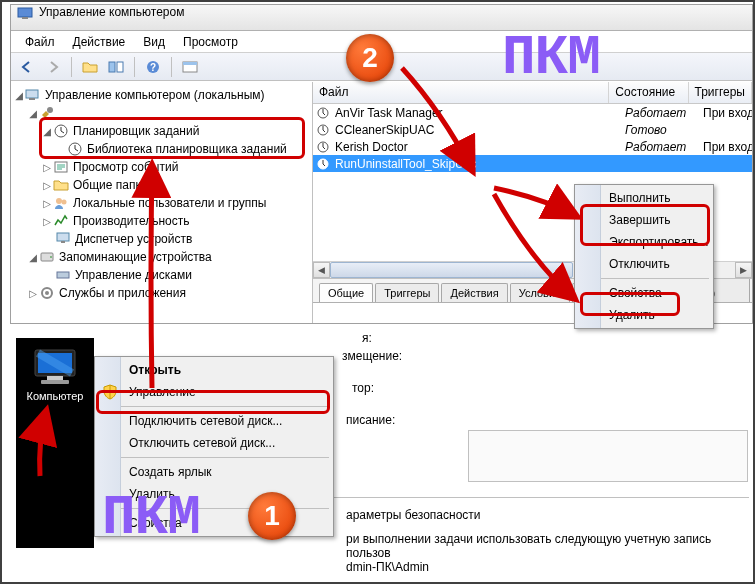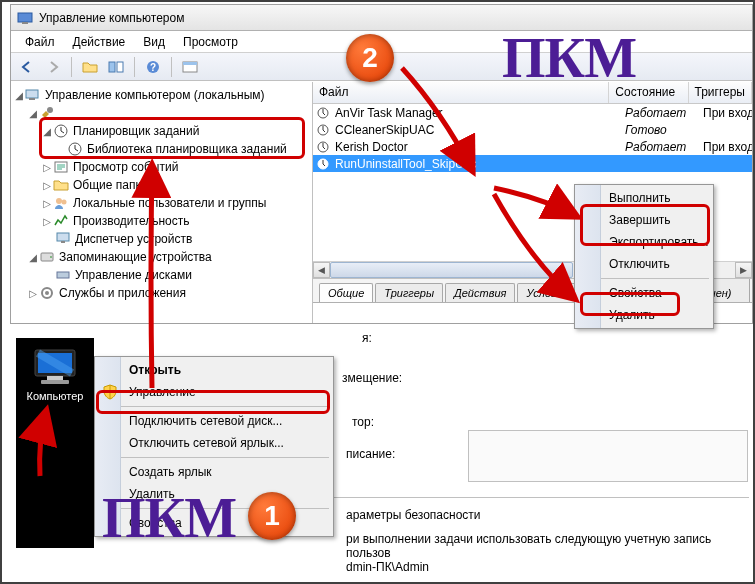--- a/index.html
+++ b/index.html
@@ -15,21 +15,21 @@
   .window {
     position: absolute; top: 2px; left: 8px; right: 0;
     height: 320px;
     background: #fff;
     border: 1px solid #a0a0a0;
   }
   .titlebar {
     height: 26px;
     background: linear-gradient(#f7f7f7,#e4e4e4);
     border-bottom: 1px solid #b0b0b0;
-    display: flex; align-items: center;
+    display: flex; align-items: flex-start;
     padding: 0 6px; gap: 6px;
     font-size: 12px;
   }
   .titlebar .ticon { width: 16px; height: 16px; display:inline-flex;align-items:center;justify-content:center;}
   .menubar {
     height: 22px;
     display: flex; align-items: center;
     padding: 0 6px; gap: 2px;
     border-bottom: 1px solid #d0d0d0;
   }
@@ -71,21 +71,21 @@
   .row.selected { background:#3399ff; color:#fff;}
   .row .ricon { width:16px; height:16px; margin:0 4px 0 2px; display:inline-flex;align-items:center;justify-content:center;}
   .cell-file { width:290px; overflow:hidden; white-space:nowrap;}
   .cell-state { width:78px;font-style:italic;}
   .cell-trig { flex:1; overflow:hidden; white-space:nowrap;}
   .hscroll { position:absolute; bottom:0; left:0; right:0; height:17px; background:#f0f0f0; border-top:1px solid #d0d0d0; display:flex;}
   .hscroll .sbtn { width:17px; height:16px; background:linear-gradient(#f6f6f6,#e0e0e0); border:1px solid #bbb; display:flex;align-items:center;justify-content:center;font-size:9px;color:#555;}
   .hscroll .track { flex:1; position:relative;}
   .hscroll .thumb { position:absolute; top:0; bottom:0; left:0; width:60%; background:linear-gradient(#e8eef7,#cdd8e8); border:1px solid #9db5d1; border-radius:2px;}
   .tabs { height:24px; display:flex; align-items:flex-end; padding-left:6px; border-bottom:1px solid #b0b0b0; background:#f4f4f4;}
-  .tab { border:1px solid #a8a8a8; border-bottom:none; background:#fdfdfd; padding:3px 8px; margin-right:2px; border-radius:2px 2px 0 0; font-size:11px;font-style:italic;}
+  .tab { border:1px solid #a8a8a8; border-bottom:none; background:#fdfdfd; padding:3px 8px; margin-right:2px; border-radius:2px 2px 0 0; font-size:11px;}
   .tab.inactive { background:#ececec;}
   .drow { display:flex; margin:3px 0;}
   .drow .lbl { width:110px; text-align:right; padding-right:8px;}
   .ctxmenu {
     position:absolute;
     background:#f0f0f0;
     border:1px solid #979797;
     box-shadow:2px 2px 4px rgba(0,0,0,.3);
     padding:2px;
     font-size:12px;
@@ -98,22 +98,22 @@
   .redarrow { position:absolute; pointer-events:none; z-index:55;}
   .bignum {
     position:absolute; width:48px; height:48px; border-radius:50%;
     background: radial-gradient(circle at 35% 30%, #ff7a3a, #e23b00);
     color:#fff; font-weight:bold; font-size:28px;
     display:flex; align-items:center; justify-content:center;
     box-shadow: inset 0 0 6px rgba(0,0,0,.4), 0 2px 4px rgba(0,0,0,.4);
     z-index:70;
   }
   .bigtxt {
-    position:absolute; color:#4c1d95; font-weight:900;
-    font-family: Liberation Serif, serif;
+    position:absolute; color:#8b5cf6; font-weight:900;
+    font-family: Liberation Mono, monospace;
     z-index:70; letter-spacing:-1px;
   }
   .desktop-icon {
     position:absolute; width:70px; text-align:center; color:#fff;
     font-size:11px; z-index:45;
   }
   .desktop-icon .img { width:48px; height:40px; margin:0 auto 2px;}
   .blackpane { position:absolute; background:#000; z-index:30;}
   
   svg { display:block; }
@@ -370,24 +370,24 @@
         <div class="tab inactive">Журнал (отключен)</div>
       </div>
     </div>
   </div>
 </div>
 
 <div style="position:absolute; left:340px; top:326px; right:4px; background:#fff;">
   <div class="drow">
       <span class="lbl" style="width:auto;padding-left:20px">я:</span>
     </div>
-  <div class="drow" style="margin-top:26px">
+  <div class="drow" style="margin-top:4px">
       <span class="lbl" style="width:auto;padding-left:0">змещение:</span>
     </div>
-  <div class="drow" style="margin-top:30px">
+  <div class="drow" style="margin-top:18px">
       <span class="lbl" style="width:auto;padding-left:10px">тор:</span>
     </div>
   <div class="drow" style="margin-top:18px">
       <span class="lbl" style="width:auto;padding-left:4px">писание:</span>
     </div>
   <div style="position:absolute; left:126px; top:102px; width:280px; height:52px; border:1px solid #c0c0c0; background:#fafafa;"></div>
 </div>
 
 <div class="security-details">
   <div style="margin-bottom:10px">араметры безопасности</div>
@@ -429,21 +429,21 @@
         <svg width="16" height="16">
           <path d="M8 1l6 2v4c0 4-3 7-6 8-3-1-6-4-6-8V3z" fill="#ffd24a" stroke="#c99a00"></path>
           <path d="M8 1v14" stroke="#c99a00"></path>
           <path d="M2 8h12" stroke="#c99a00"></path>
         </svg>
       </span>
     <span>Управление</span>
   </div>
   <div class="msep"></div>
   <div class="mi">Подключить сетевой диск...</div>
-  <div class="mi">Отключить сетевой ярлык...</div>
+  <div class="mi">Отключить сетевой диск...</div>
   <div class="msep"></div>
   <div class="mi">Создать ярлык</div>
   <div class="mi">Удалить</div>
   <div class="msep"></div>
   <div class="mi">Свойства</div>
 </div>
 
 <div class="redbox" style="left:37px; top:115px; width:266px; height:42px;"></div>
 <div class="redbox" style="left:94px; top:388px; width:234px; height:24px;"></div>
 <div class="redbox" style="left:578px; top:202px; width:130px; height:42px;"></div>

